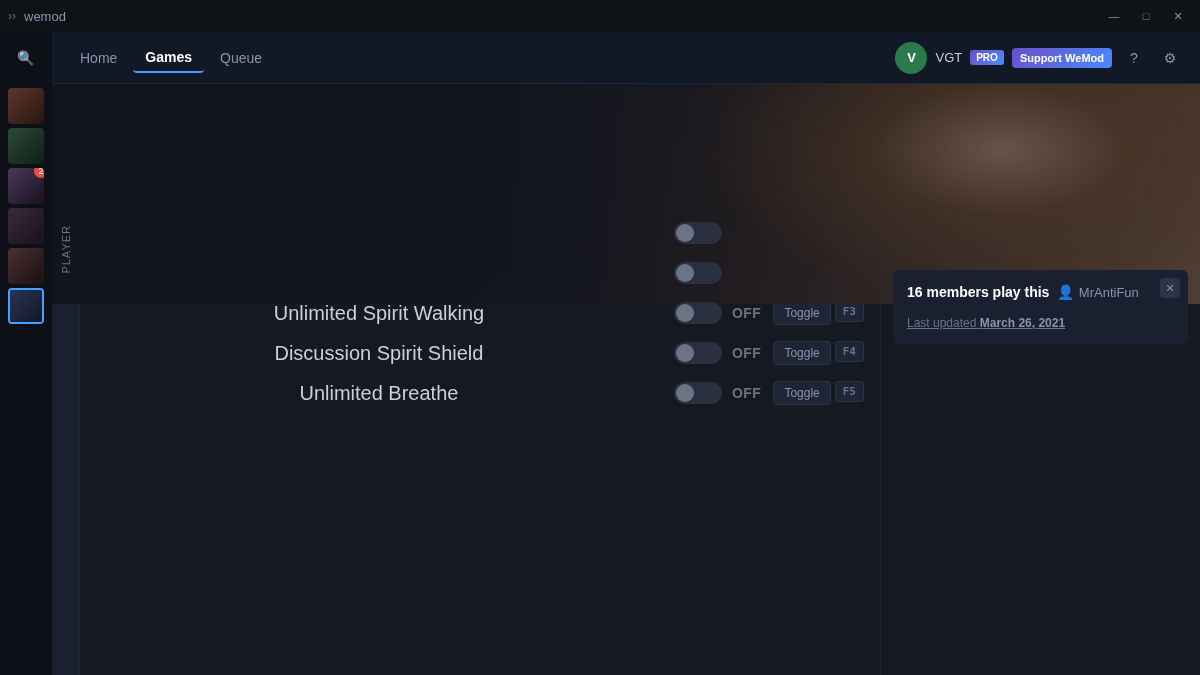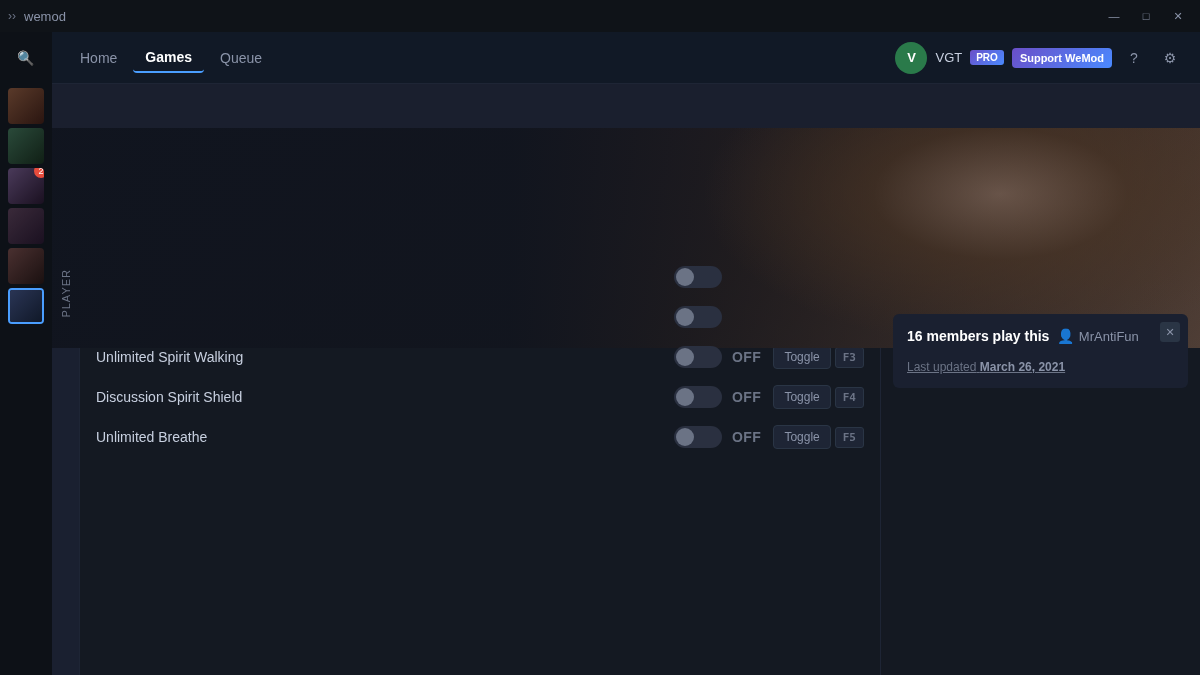--- a/index.html
+++ b/index.html
@@ -200,21 +200,20 @@
       border-radius: 4px;
     }
 
     
     .main-content {
       flex: 1;
       display: flex;
       flex-direction: column;
       overflow: hidden;
       position: relative;
-      gap: 44px;
     }
 
     
     .hero-bg {
       position: absolute;
       top: 0;
       left: 0;
       right: 0;
       height: 220px;
       background: linear-gradient(to right, rgba(15,20,30,0.95) 40%, rgba(15,20,30,0.6) 70%, rgba(15,20,30,0.3) 100%),
@@ -363,22 +362,23 @@
       overflow-y: auto;
     }
     .cheat-row {
       display: flex;
       align-items: center;
       padding: 8px 16px;
       gap: 12px;
     }
     .cheat-name {
       flex: 1;
-      font-size: 14px;
+      font-size: 20px;
       color: #c8d0e0;
+      text-align: center;
     }
     .toggle-off {
       background: #2a3040;
       border: none;
       border-radius: 12px;
       width: 48px;
       height: 22px;
       cursor: pointer;
       position: relative;
       display: flex;
@@ -401,21 +401,21 @@
       letter-spacing: 0.5px;
       margin-left: 4px;
     }
     .toggle-group {
       display: flex;
       align-items: center;
       gap: 6px;
     }
     .hotkey-group {
       display: flex;
-      align-items: center;
+      align-items: flex-start;
       gap: 4px;
     }
     .toggle-btn {
       background: #1e2535;
       border: 1px solid #2a3545;
       color: #8a93a8;
       font-size: 12px;
       padding: 4px 10px;
       border-radius: 4px;
       cursor: pointer;

